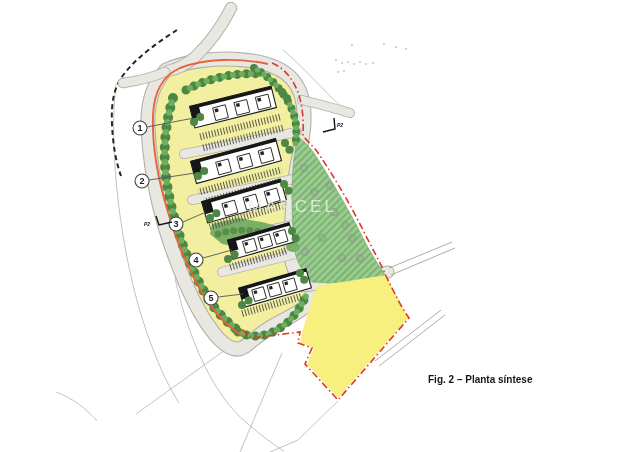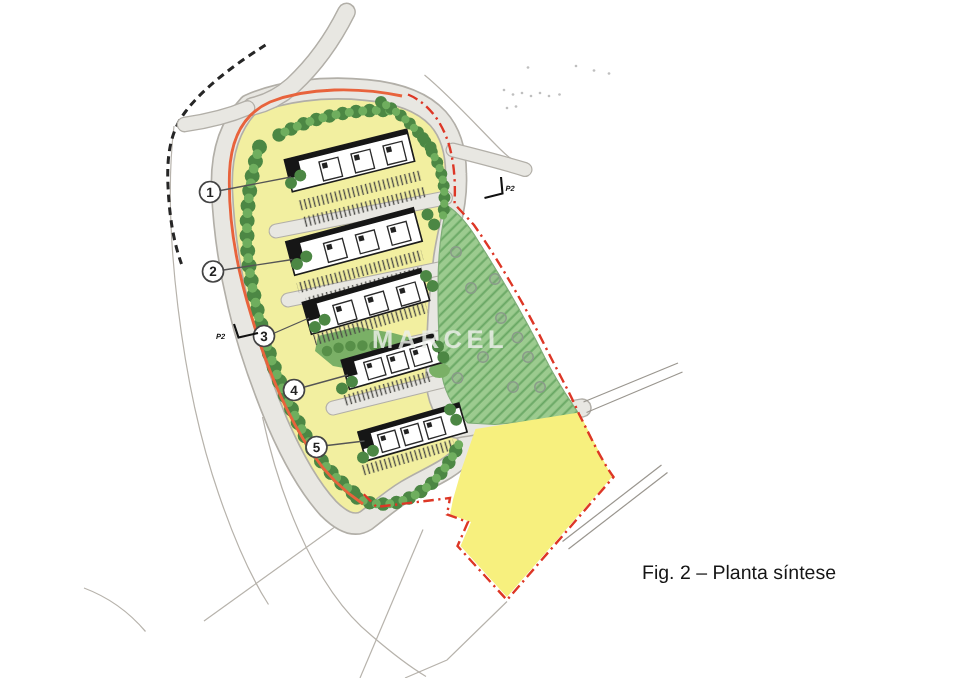--- a/index.html
+++ b/index.html
@@ -14,23 +14,23 @@
   .unit{fill:#ffffff;stroke:#2a2a2a;stroke-width:0.9;}
   .udot{fill:#222222;}
   .treerow{fill:none;stroke-linecap:round;}
   .mline{stroke:#555;stroke-width:0.9;}
   .mcirc{fill:#ffffff;stroke:#444;stroke-width:1.1;}
   .mnum{font:700 9px "Liberation Sans",sans-serif;fill:#222;text-anchor:middle;}
   .sectxt{font:italic 700 5px "Liberation Sans",sans-serif;fill:#111;}
   .secmark{fill:none;stroke:#111;stroke-width:1.4;}
   .speck{fill:#8a8a8a;opacity:.55;}
   .thinroad{fill:none;stroke:#9a968f;stroke-width:0.8;}
-  #watermark{position:absolute;left:248px;top:197px;font-weight:700;font-size:17px;
-             letter-spacing:3px;color:rgba(236,238,233,0.82);pointer-events:none;margin-top:20px;}
-  #caption{position:absolute;left:428px;top:374px;font-weight:400;font-size:13px;color:#151515;}
+  #watermark{position:absolute;left:248px;top:197px;font-weight:400;font-size:17px;
+             letter-spacing:3px;color:rgba(236,238,233,0.82);pointer-events:none;}
+  #caption{position:absolute;left:428px;top:374px;font-weight:700;font-size:10px;color:#151515;}
 </style>
 </head>
 <body>
 
 <div id="canvas">
 <svg width="640" height="452" viewBox="0 0 640 452">
   <defs>
     <pattern id="hatchG" width="5" height="5" patternUnits="userSpaceOnUse" patternTransform="rotate(45)">
       <rect x="0" y="0" width="5" height="5" fill="#9ccb8f"></rect>
       <line x1="1" y1="0" x2="1" y2="5" stroke-width="1.3" stroke="#68a763"></line>

